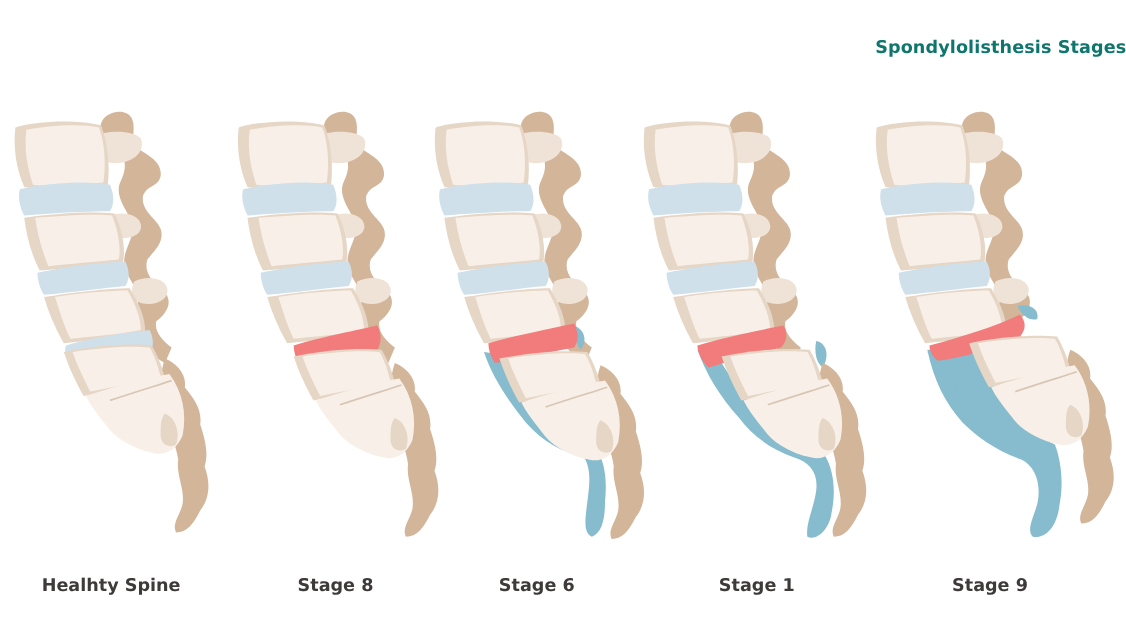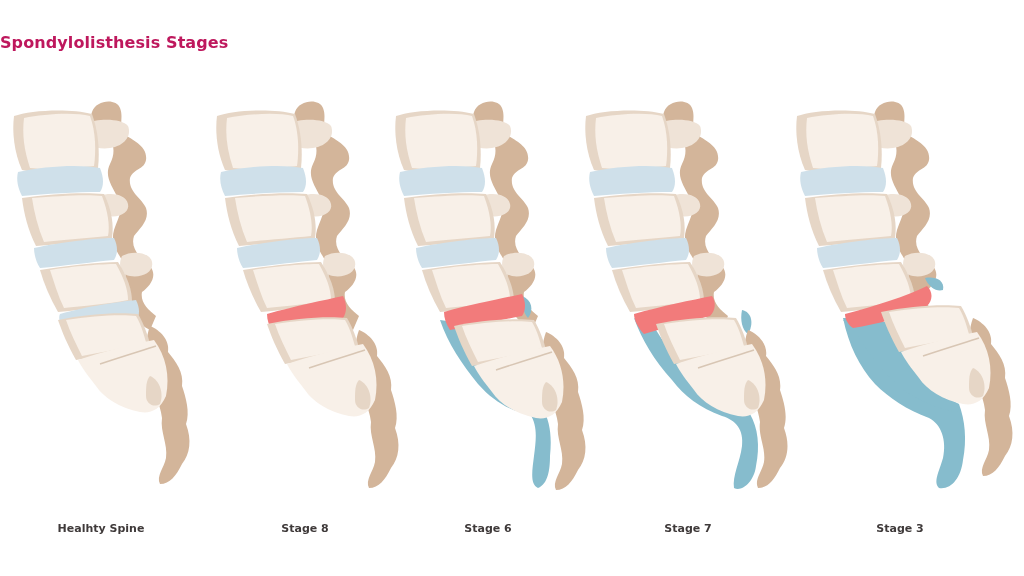--- a/index.html
+++ b/index.html
@@ -1,18 +1,18 @@
 <!DOCTYPE html>
 <html><head>
 <meta charset="utf-8">
 <style>
   html, body { margin:0; padding:0; background:#ffffff; }
   body { width:1024px; height:576px; position:relative; overflow:hidden; font-family:"DejaVu Sans", "Liberation Sans", sans-serif; }
-  .title { position:absolute; top:33px; left:0; width:1024px; text-align:left; font-size:16px; font-weight:bold; color:#be185d; letter-spacing:0.1px; }
-  .label { position:absolute; top:522px; font-size:11px; font-weight:bold; color:#3f3a3a; white-space:nowrap; transform:translateX(-50%); }
+  .title { position:absolute; top:33px; left:0; width:1024px; text-align:right; font-size:16px; font-weight:bold; color:#0f766e; letter-spacing:0.1px; }
+  .label { position:absolute; top:522px; font-size:16px; font-weight:bold; color:#3f3a3a; white-space:nowrap; transform:translateX(-50%); }
   svg.art { position:absolute; top:0; left:0; }
 </style>
 </head>
 <body>
 
 <div class="title">Spondylolisthesis Stages</div>
 
 <svg class="art" width="1024" height="576" viewBox="0 0 1024 576">
   <defs>
 
@@ -95,14 +95,14 @@
     <path d="M62,314 C92,306 124,296 144,286 C150,292 150,300 144,306 C120,318 94,324 70,328 C64,324 62,318 62,314 Z" fill="#f27b7b"></path>
     <g transform="translate(40,-8)">
         <use href="#lower"></use>
       </g>
   </g>
 </svg>
 
 <div class="label" style="left:101px">Healhty Spine</div>
 <div class="label" style="left:305px">Stage 8</div>
 <div class="label" style="left:488px">Stage 6</div>
-<div class="label" style="left:688px">Stage 7</div>
-<div class="label" style="left:900px">Stage 3</div>
+<div class="label" style="left:688px">Stage 1</div>
+<div class="label" style="left:900px">Stage 9</div>
 
 </body></html>

